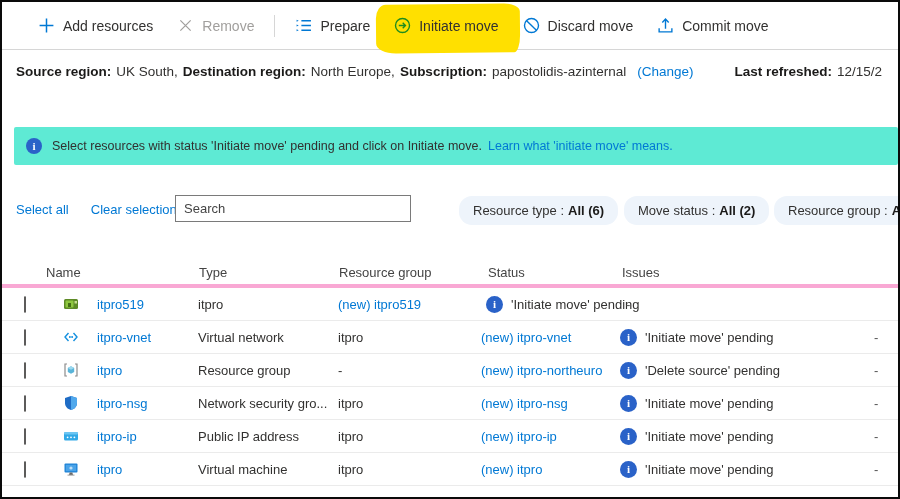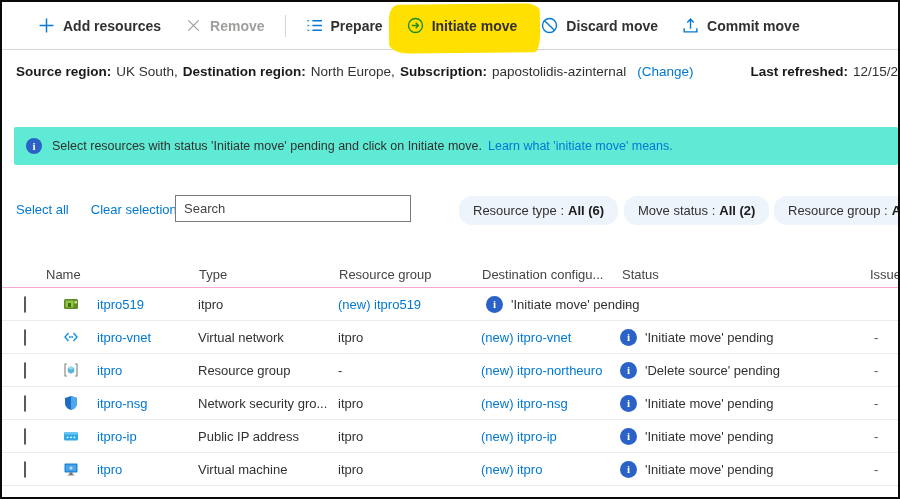--- a/index.html
+++ b/index.html
@@ -5,30 +5,30 @@
   * { margin:0; padding:0; box-sizing:border-box; }
   html,body { background:#fff; }
   body { font-family:"Liberation Sans","DejaVu Sans",sans-serif; color:#323130; }
   .frame { position:relative; width:900px; height:499px; border:2px solid #0a0a0a; background:#fff; overflow:hidden; }
 
   
   .toolbar { position:absolute; top:0; left:0; right:0; height:48px; display:flex; align-items:center; padding-left:24px; border-bottom:1px solid #d6d6d6; background:#fff; }
   .tb-item { position:relative; display:flex; align-items:center; gap:8px; font-size:14px; color:#323130; padding:6px 12px; cursor:pointer; white-space:nowrap; }
   .tb-item.disabled { color:#a19f9d; cursor:default; }
   .tb-item .ic { display:flex; width:17px; height:17px; align-items:center; justify-content:center; position:relative; z-index:1; }
-  .tb-item .lbl { position:relative; z-index:1;font-weight:bold; }
+  .tb-item .lbl { position:relative; z-index:1; }
   .tb-sep { width:1px; height:22px; background:#d6d6d6; margin:0 8px; }
   .hl-blob { position:absolute; left:-6px; right:-10px; top:-7px; bottom:-13px; background:#ffe000; border-radius:10px 16px 6px 20px / 14px 8px 18px 10px; transform:rotate(-0.6deg); z-index:0; }
 
   
   .context { position:absolute; top:48px; left:0; right:0; height:42px; display:flex; align-items:center; padding:0 0 0 14px; font-size:13.5px; }
   .context b { font-weight:bold; color:#1b1a19; }
   .ctx-left { display:flex; gap:5px; flex-wrap:nowrap; white-space:nowrap; align-items:center; }
   .link { color:#0078d4; text-decoration:none; cursor:pointer; }
-  .ctx-right { position:absolute; right:0; top:0; height:42px; display:flex; align-items:center; gap:5px; white-space:nowrap; font-size:13.5px; }
+  .ctx-right { position:absolute; right:16px; top:0; height:42px; display:flex; align-items:center; gap:5px; white-space:nowrap; font-size:13.5px; }
 
   
   .banner { position:absolute; top:125px; left:12px; right:0; height:38px; background:#5eead4; display:flex; align-items:center; gap:10px; padding-left:12px; font-size:12.5px; border-radius:2px; }
   .info-ic { flex:0 0 auto; width:16px; height:16px; border-radius:50%; background:#2a62c8; position:relative; }
   .info-ic::after { content:"i"; position:absolute; left:0; top:0; width:100%; height:100%; display:flex; align-items:center; justify-content:center; color:#fff; font:bold 11px "Liberation Serif",serif; }
 
   
   .selrow { position:absolute; top:193px; left:14px; right:0; height:28px; display:flex; align-items:center; font-size:13px; }
   .selrow .link { margin-right:22px; }
   .search { position:absolute; left:159px; top:0; width:236px; height:27px; border:1px solid #7a7a7a; background:#fff; font-size:13px; padding:0 8px; color:#323130; font-family:inherit; }
@@ -37,21 +37,21 @@
   .pill b { margin-left:4px; color:#1b1a19; }
   .pill-1 { left:443px; } .pill-2 { left:608px; } .pill-3 { left:758px; }
 
   
   .pager { position:absolute; top:229px; left:24px; display:flex; align-items:center; font-size:13.5px; }
   .pg-btn { height:26px; background:#f2f1f0; color:#a5a3a1; border:none; padding:0 26px; font-size:13.5px; font-family:inherit; cursor:default; }
   .pg-info { padding:0 26px; color:#323130; }
 
   
   .grid-head, .grid-row { display:grid; grid-template-columns:42px 153px 140px 143px 134px 248px 40px; align-items:center; }
-  .thead { position:absolute; top:259px; left:0; right:0; height:27px; font-size:13px; color:#444; border-bottom:1px solid #f9a8d4; }
+  .thead { position:absolute; top:259px; left:0; right:0; height:27px; font-size:13px; color:#444; border-bottom:4px solid #f9a8d4; }
   .thead .hc { padding-left:2px; white-space:nowrap; overflow:hidden; }
   .tbody { position:absolute; top:286px; left:0; right:0; }
   .grid-row { height:33px; border-bottom:1px solid #ebebeb; font-size:13px; }
   .cell-check { padding-left:22px; }
   .cb { width:16px; height:16px; border:1px solid #5c5b5a; border-radius:2px; background:#fff; cursor:pointer; }
   .cell-name { display:flex; align-items:center; gap:18px; padding-left:19px; overflow:hidden; white-space:nowrap; }
   .res-ic { width:16px; height:16px; flex:0 0 auto; display:flex; align-items:center; justify-content:center; }
   .cell-txt { padding-left:1px; white-space:nowrap; overflow:hidden; }
   .cell-status { display:flex; align-items:center; gap:8px; padding-left:6px; white-space:nowrap; }
   .cell-issues { padding-left:12px; color:#555; }
@@ -159,21 +159,20 @@
       <b>All</b>
     </div>
   </div>
 
 
   <div class="thead grid-head">
     <div class="hc"></div>
     <div class="hc">Name</div>
     <div class="hc">Type</div>
     <div class="hc">Resource group</div>
-    <div class="hc">Destination configu...</div>
     <div class="hc" style="padding-left:8px;">Status</div>
     <div class="hc" style="padding-left:8px;">Issues</div>
   </div>
 
   <div class="tbody">
 
     <div class="grid-row">
       <div class="cell-check"><span class="cb"></span></div>
       <div class="cell-name">
         <span class="res-ic">

